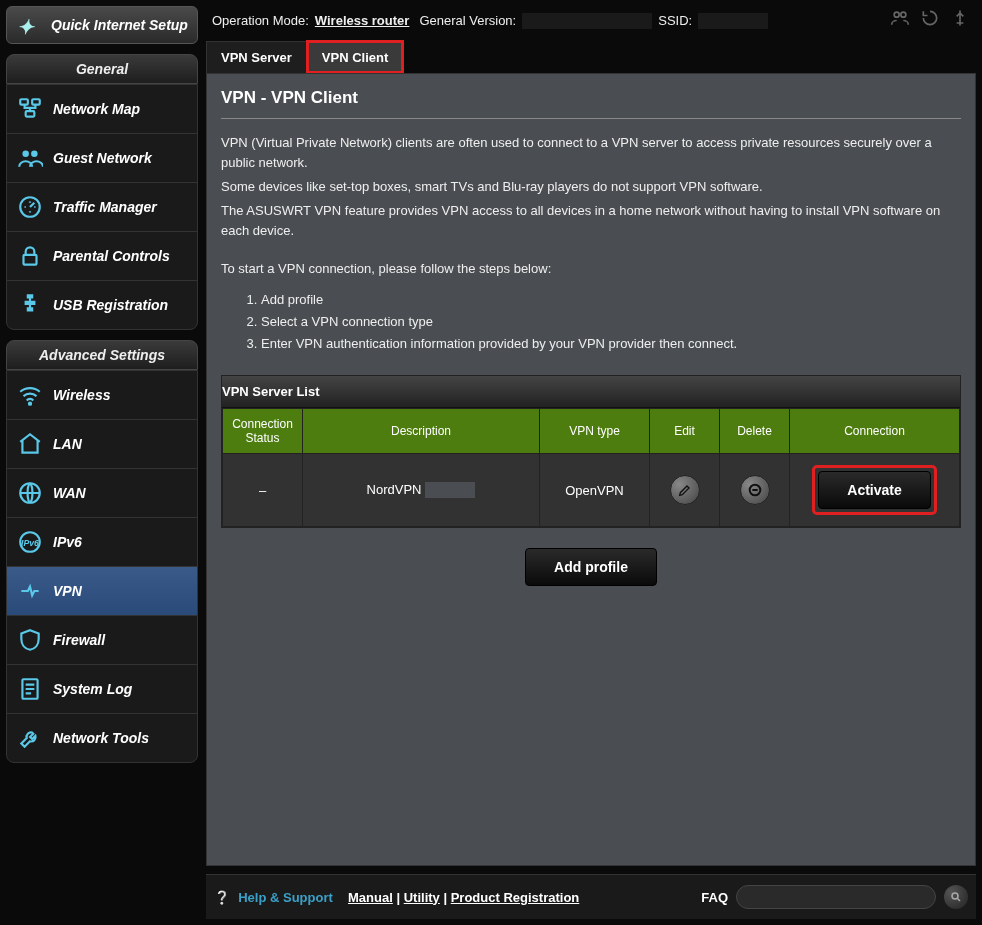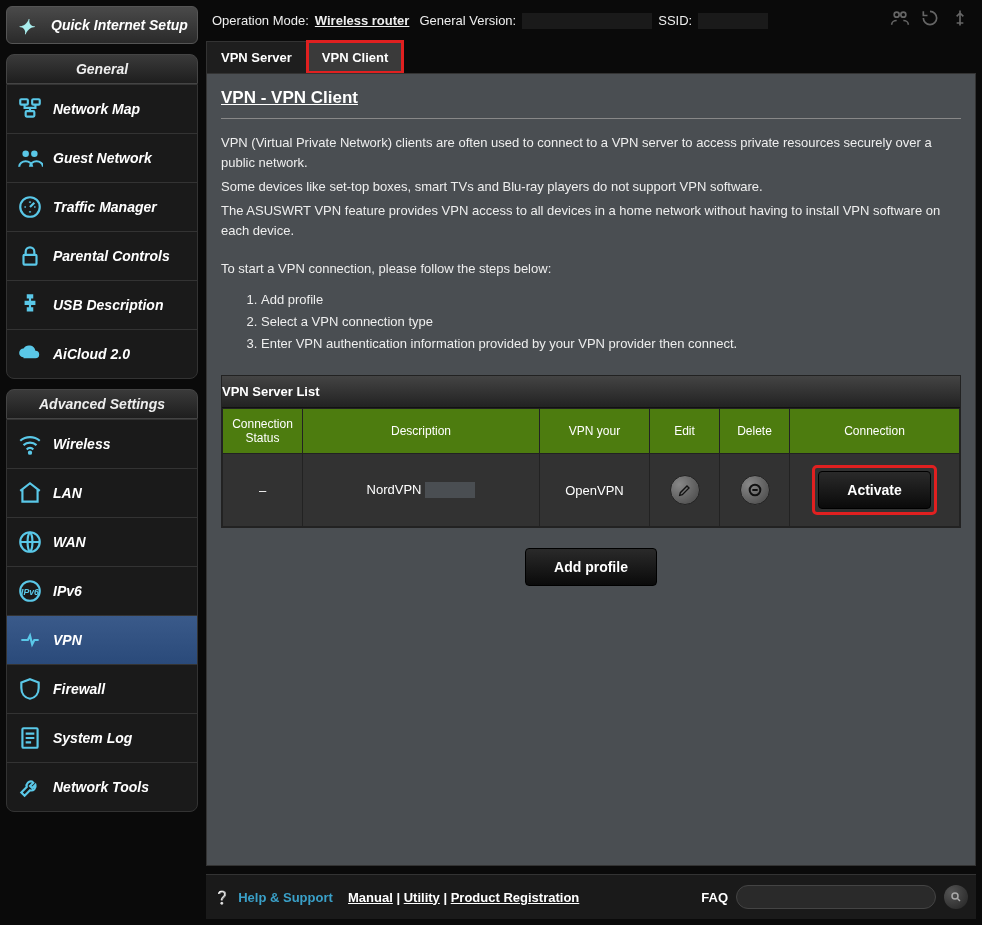--- a/index.html
+++ b/index.html
@@ -77,21 +77,21 @@
 .tab.active { background: #3a3a3a; }
 .tab.highlighted { outline: 3px solid #e02020; outline-offset: -2px; }
 
 .panel {
   background: #4a4e52;
   border: 1px solid #333;
   padding: 14px 14px 20px 14px;
   flex: 1;
   overflow: auto;
 }
-.panel h2 { color: #fff; font-size: 17px; font-weight: bold; margin-bottom: 10px; text-decoration: underline; }
+.panel h2 { color: #fff; font-size: 17px; font-weight: bold; margin-bottom: 10px; }
 .panel hr { border: none; border-top: 1px solid #888; margin-bottom: 14px; }
 .panel p { color: #eee; font-size: 13px; line-height: 20px; margin-bottom: 4px; }
 .panel .steps { margin-top: 18px; margin-bottom: 10px; }
 .panel ol { margin: 10px 0 20px 40px; color: #eee; line-height: 22px; }
 
 .tbl-wrap { border: 1px solid #222; background: #2a2a2a; }
 .tbl-title {
   background: linear-gradient(to bottom, #444, #222);
   color: #fff;
   font-weight: bold;
@@ -236,29 +236,21 @@
             </svg>
           </span>
         <span>Parental Controls</span>
       </div>
       <div class="menu-item">
         <span class="menu-icon">
             <svg viewBox="0 0 24 24" fill="currentColor">
               <path d="M9 2h6v4h-2v2h4v4h-4v2h2v4H9v-4h2v-2H7V8h4V6H9z"></path>
             </svg>
           </span>
-        <span>USB Description</span>
-      </div>
-      <div class="menu-item">
-        <span class="menu-icon">
-            <svg viewBox="0 0 24 24" fill="currentColor">
-              <path d="M6 15a4 4 0 010-8 6 6 0 0111 2 3.5 3.5 0 010 7H6z"></path>
-            </svg>
-          </span>
-        <span>AiCloud 2.0</span>
+        <span>USB Registration</span>
       </div>
     </div>
 
     <div class="section-header">Advanced Settings</div>
     <div class="menu-group">
       <div class="menu-item">
         <span class="menu-icon">
             <svg viewBox="0 0 24 24" fill="none" stroke="currentColor" stroke-width="2">
               <path d="M3 9a14 14 0 0118 0M6 13a9 9 0 0112 0M9 17a4 4 0 016 0"></path>
               <circle cx="12" cy="20" r="1" fill="currentColor"></circle>
@@ -369,21 +361,21 @@
         <li>Enter VPN authentication information provided by your VPN provider then connect.</li>
       </ol>
 
       <div class="tbl-wrap">
         <div class="tbl-title">VPN Server List</div>
         <table>
           <thead>
             <tr>
               <th style="width:80px;">Connection Status</th>
               <th>Description</th>
-              <th style="width:110px;">VPN your</th>
+              <th style="width:110px;">VPN type</th>
               <th style="width:70px;">Edit</th>
               <th style="width:70px;">Delete</th>
               <th style="width:170px;">Connection</th>
             </tr>
           </thead>
           <tbody>
             <tr>
               <td>–</td>
               <td class="desc-cell">
                 <span>NordVPN</span><span class="desc-redact"></span>

